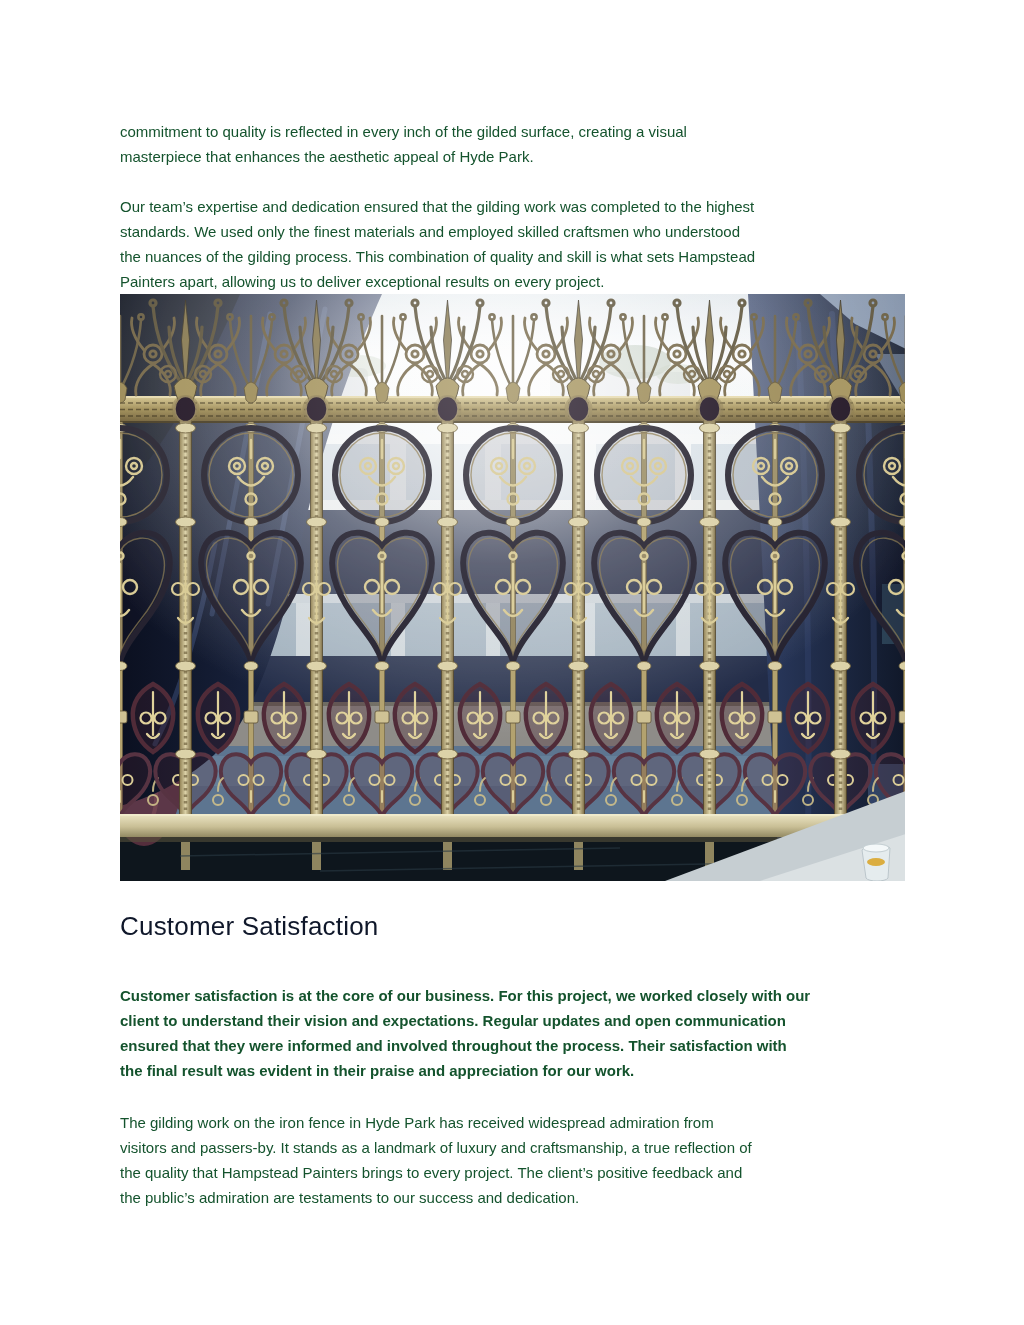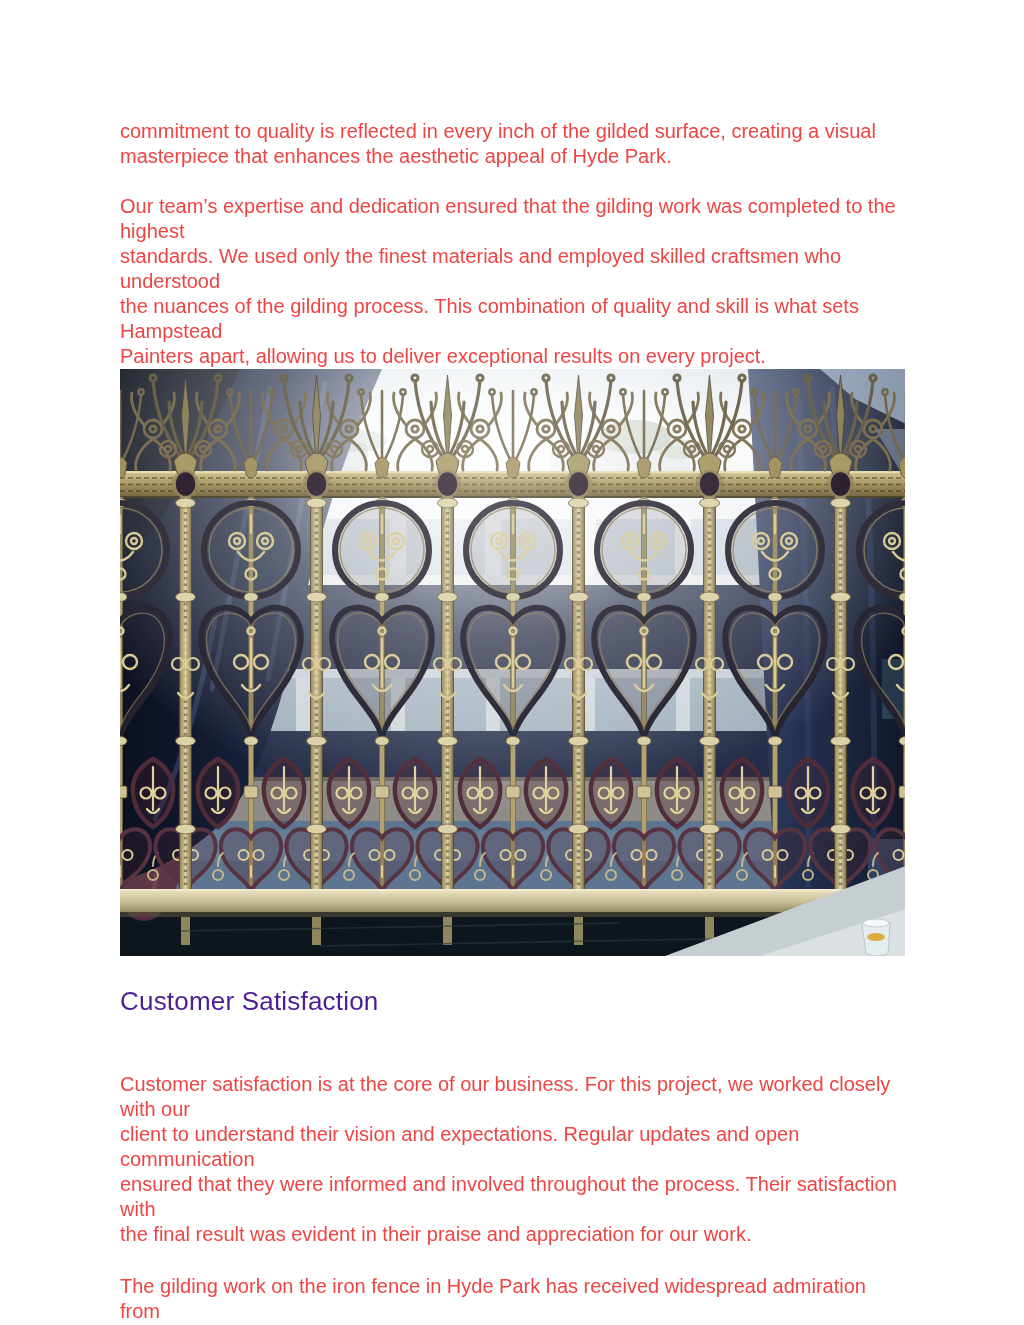--- a/index.html
+++ b/index.html
@@ -13,42 +13,42 @@
     overflow: hidden;
   }
   .content {
     position: absolute;
     left: 120px;
     top: 0;
     width: 786px;
   }
   .para {
     white-space: pre-line;
-    font-size: 20px;
+    font-size: 15px;
     line-height: 25px;
     margin: 25px 0 0 0;
-    color: #ef4444;
+    color: #14532d;
   }
   .para.first { margin-top: 119px; }
-  .para.after-heading { margin-top: 56px; }
+  .para.after-heading { margin-top: 42px; font-weight: bold; }
   .para.last { margin-top: 27px; }
   figure.photo {
     margin: 0;
     padding: 0;
     width: 785px;
     height: 587px;
     line-height: 0;
   }
   h2.section-heading {
     font-size: 26px;
     font-weight: 400;
     line-height: 30px;
     letter-spacing: 0.2px;
     margin: 30px 0 0 0;
-    color: #4c1d95;
+    color: #0f172a;
   }
 </style>
 </head>
 <body>
 
 <div class="page">
   <div class="content">
 
     <p class="para first">commitment to quality is reflected in every inch of the gilded surface, creating a visual
 masterpiece that enhances the aesthetic appeal of Hyde Park.</p>

